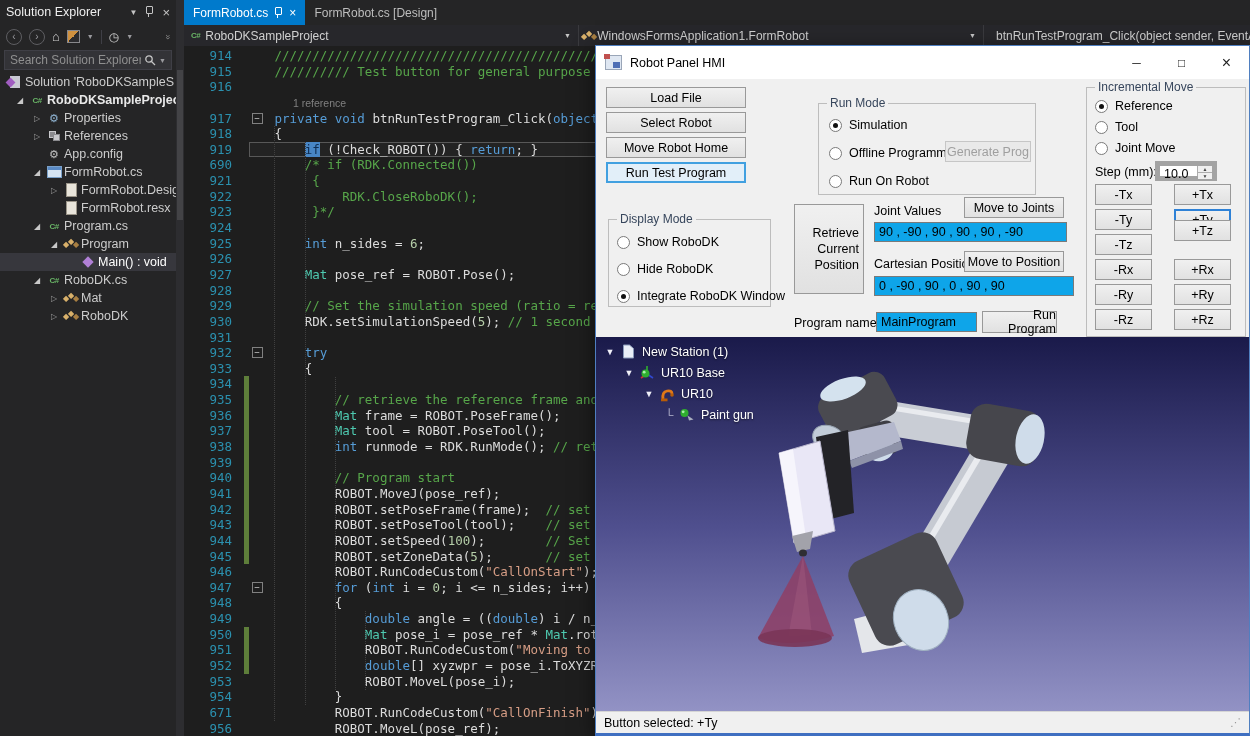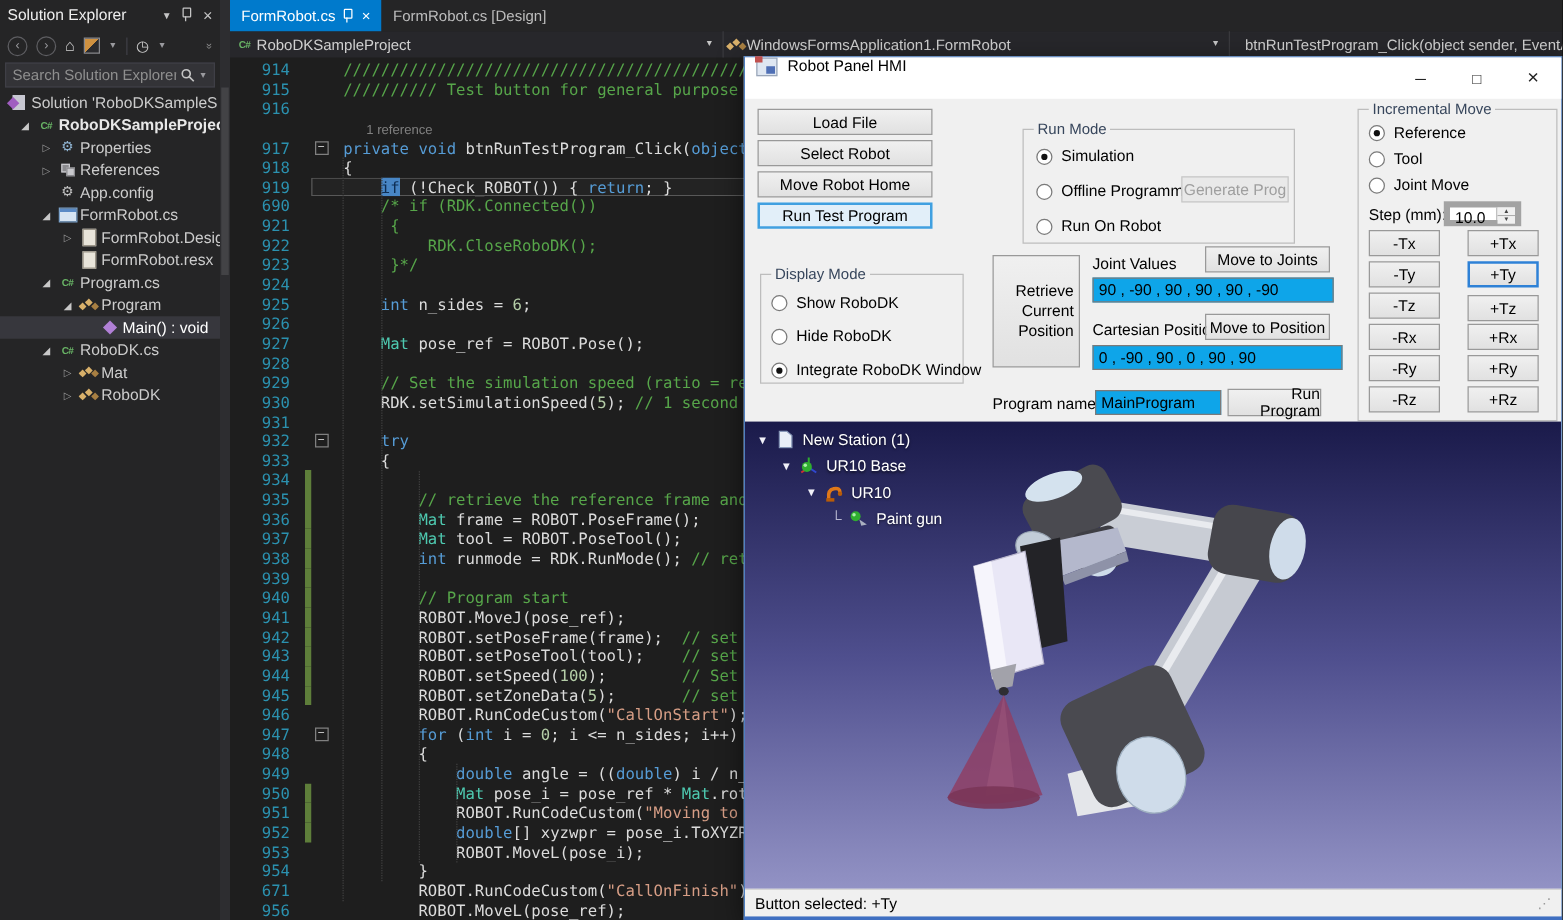--- a/index.html
+++ b/index.html
@@ -75,21 +75,21 @@
   .crow.cur .cmain{box-shadow:inset 0 0 0 1px #585858;background:#232323}
   .lens{color:#808080;font-size:10.5px;font-family:"Liberation Sans",sans-serif;padding-left:26px}
   .tk-p{color:#dcdcdc}.tk-k{color:#569cd6}.tk-c{color:#57a64a}.tk-t{color:#4ec9b0}
   .tk-s{color:#d69d85}.tk-n{color:#b5cea8}
   .tk-hl{background:#4886c5;color:#0e2d52}
 
   
   .hmi{position:absolute;left:595px;top:45px;width:655px;height:691px;background:#f0f0f0;
        border:1px solid #4f7fc0;border-bottom:3px solid #3f6fc1;box-sizing:border-box;
        box-shadow:0 5px 20px rgba(0,0,0,.55);color:#000;font-size:12.5px}
-  .hmi-title{height:33px;background:#fff;display:flex;padding-left:9px}
+  .hmi-title{height:33px;background:#fff;display:flex;align-items:center;padding-left:9px}
   .hmi-ico{width:15px;height:13px;position:relative;margin-right:8px;background:#dfe7f2;border:1px solid #9aa6b8;flex:none}
   .hmi-ico::before{content:"";position:absolute;left:-2px;top:-2px;width:6px;height:5px;background:#c0504e}
   .hmi-ico::after{content:"";position:absolute;right:1px;bottom:1px;width:7px;height:6px;background:#4f6fb5}
   .win-controls{margin-left:auto;display:flex;height:33px}
   .wc{width:45px;display:flex;align-items:center;justify-content:center;font-size:12px;color:#222}
   .wc.close{font-size:16px}
   .hmi-client{position:absolute;left:0;right:0;top:33px;bottom:0}
   .btn{position:absolute;background:linear-gradient(#f0f0f0,#e1e1e1);border:1px solid #999;display:flex;align-items:center;justify-content:center;text-align:right;box-sizing:border-box}
   .btn.focusd{background:#e2eff9;border:2px solid #41a0e0}
   .btn.disabled{background:#e9e9e9;border:1px solid #c6c6c6;color:#9f9f9f}
@@ -405,21 +405,21 @@
               <span class="ud-b">▲</span>
               <span class="ud-b">▼</span>
             </span>
         </div>
         <div style="position:absolute;left:0;top:96px;right:0;bottom:0">
             <div class="jbtn" style="left: 8px; top: 0px;">-Tx</div>
             <div class="jbtn" style="left: 87px; top: 0px;">+Tx</div>
             <div class="jbtn" style="left: 8px; top: 25px;">-Ty</div>
             <div class="jbtn focusd" style="left: 87px; top: 25px;">+Ty</div>
             <div class="jbtn" style="left: 8px; top: 50px;">-Tz</div>
-            <div class="jbtn" style="left: 87px; top: 36px; margin-top: 16px;">+Tz</div>
+            <div class="jbtn" style="left: 87px; top: 36px;">+Tz</div>
             <div class="jbtn" style="left: 8px; top: 75px;">-Rx</div>
             <div class="jbtn" style="left: 87px; top: 75px;">+Rx</div>
             <div class="jbtn" style="left: 8px; top: 100px;">-Ry</div>
             <div class="jbtn" style="left: 87px; top: 100px;">+Ry</div>
             <div class="jbtn" style="left: 8px; top: 125px;">-Rz</div>
             <div class="jbtn" style="left: 87px; top: 125px;">+Rz</div>
           </div>
       </div>
 
       <div class="grp" style="left:12px;top:140px;width:163px;height:88px">

